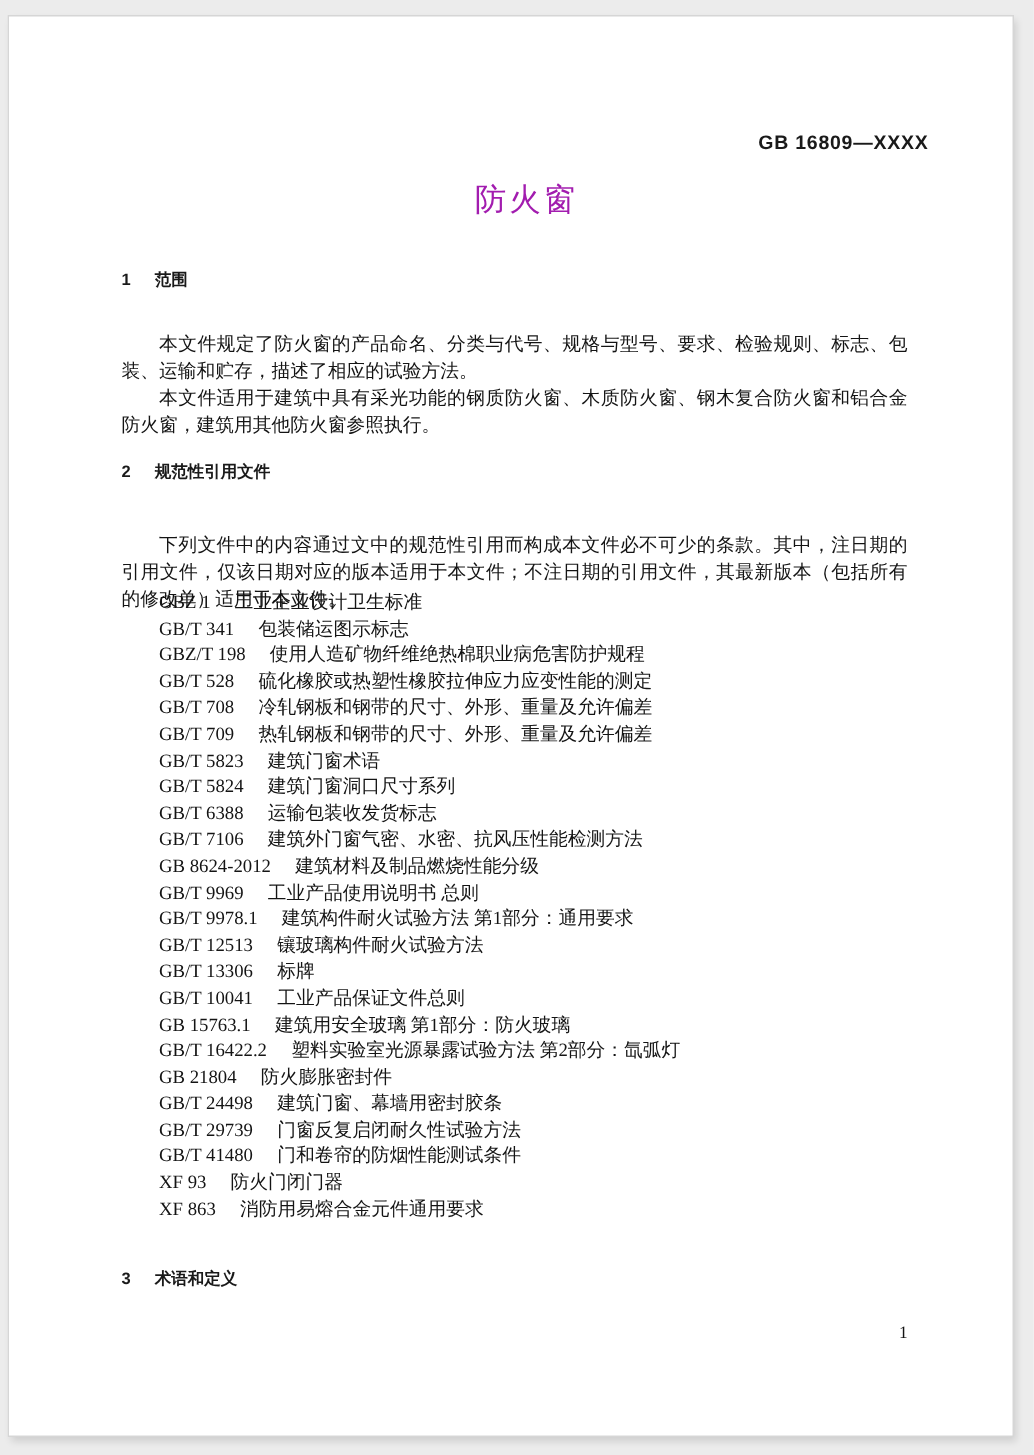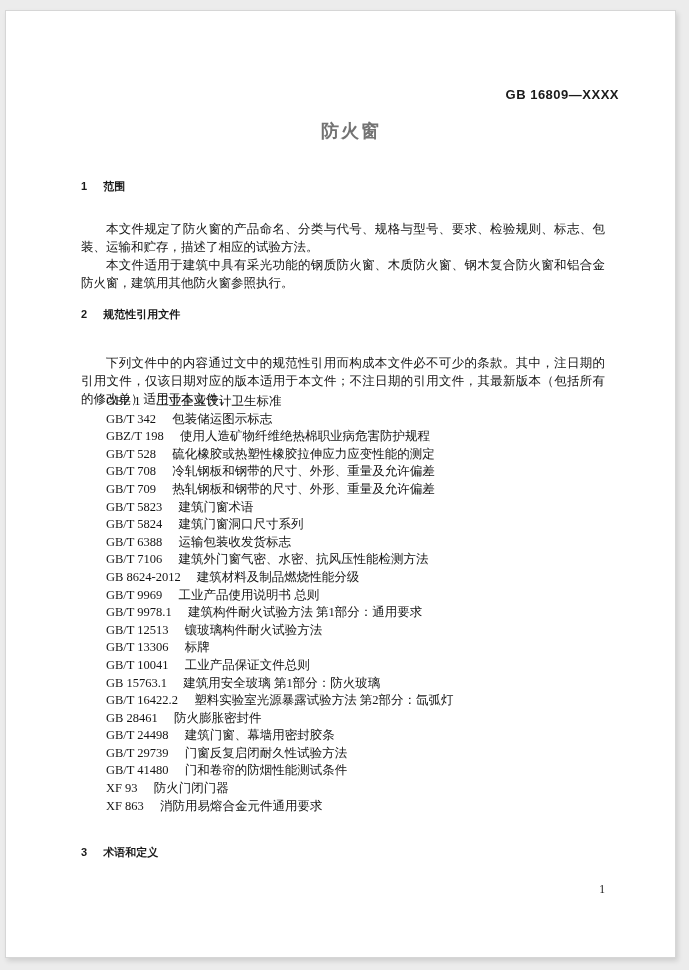--- a/index.html
+++ b/index.html
@@ -32,24 +32,24 @@
     letter-spacing: 0.5px;
     color: #1a1a1a;
     white-space: nowrap;
   }
   .doc-title {
     position: absolute;
     top: 108px; left: 75px; width: 524px;
     text-align: center;
     transform: translateX(8px);
     font-family: "Liberation Sans", sans-serif;
-    font-weight: bold;
-    font-size: 18px;
+    font-weight: normal;
+    font-size: 21px;
     letter-spacing: 2px;
-    color: #737373;
+    color: #a21caf;
   }
   .h {
     position: absolute;
     left: 75px; width: 524px;
     font-family: "Liberation Sans", sans-serif;
     font-weight: bold;
     font-size: 11px;
     color: #1a1a1a;
     white-space: nowrap;
   }
@@ -121,21 +121,21 @@
     </div>
 
     <div class="ref-list">
 
         <div class="ref-item">
           <span class="ref-code">GBZ 1</span>
           <span class="ref-title">工业企业设计卫生标准</span>
         </div>
 
         <div class="ref-item">
-          <span class="ref-code">GB/T 342</span>
+          <span class="ref-code">GB/T 341</span>
           <span class="ref-title">包装储运图示标志</span>
         </div>
 
         <div class="ref-item">
           <span class="ref-code">GBZ/T 198</span>
           <span class="ref-title">使用人造矿物纤维绝热棉职业病危害防护规程</span>
         </div>
 
         <div class="ref-item">
           <span class="ref-code">GB/T 528</span>
@@ -206,21 +206,21 @@
           <span class="ref-code">GB 15763.1</span>
           <span class="ref-title">建筑用安全玻璃 第1部分：防火玻璃</span>
         </div>
 
         <div class="ref-item">
           <span class="ref-code">GB/T 16422.2</span>
           <span class="ref-title">塑料实验室光源暴露试验方法 第2部分：氙弧灯</span>
         </div>
 
         <div class="ref-item">
-          <span class="ref-code">GB 28461</span>
+          <span class="ref-code">GB 21804</span>
           <span class="ref-title">防火膨胀密封件</span>
         </div>
 
         <div class="ref-item">
           <span class="ref-code">GB/T 24498</span>
           <span class="ref-title">建筑门窗、幕墙用密封胶条</span>
         </div>
 
         <div class="ref-item">
           <span class="ref-code">GB/T 29739</span>

